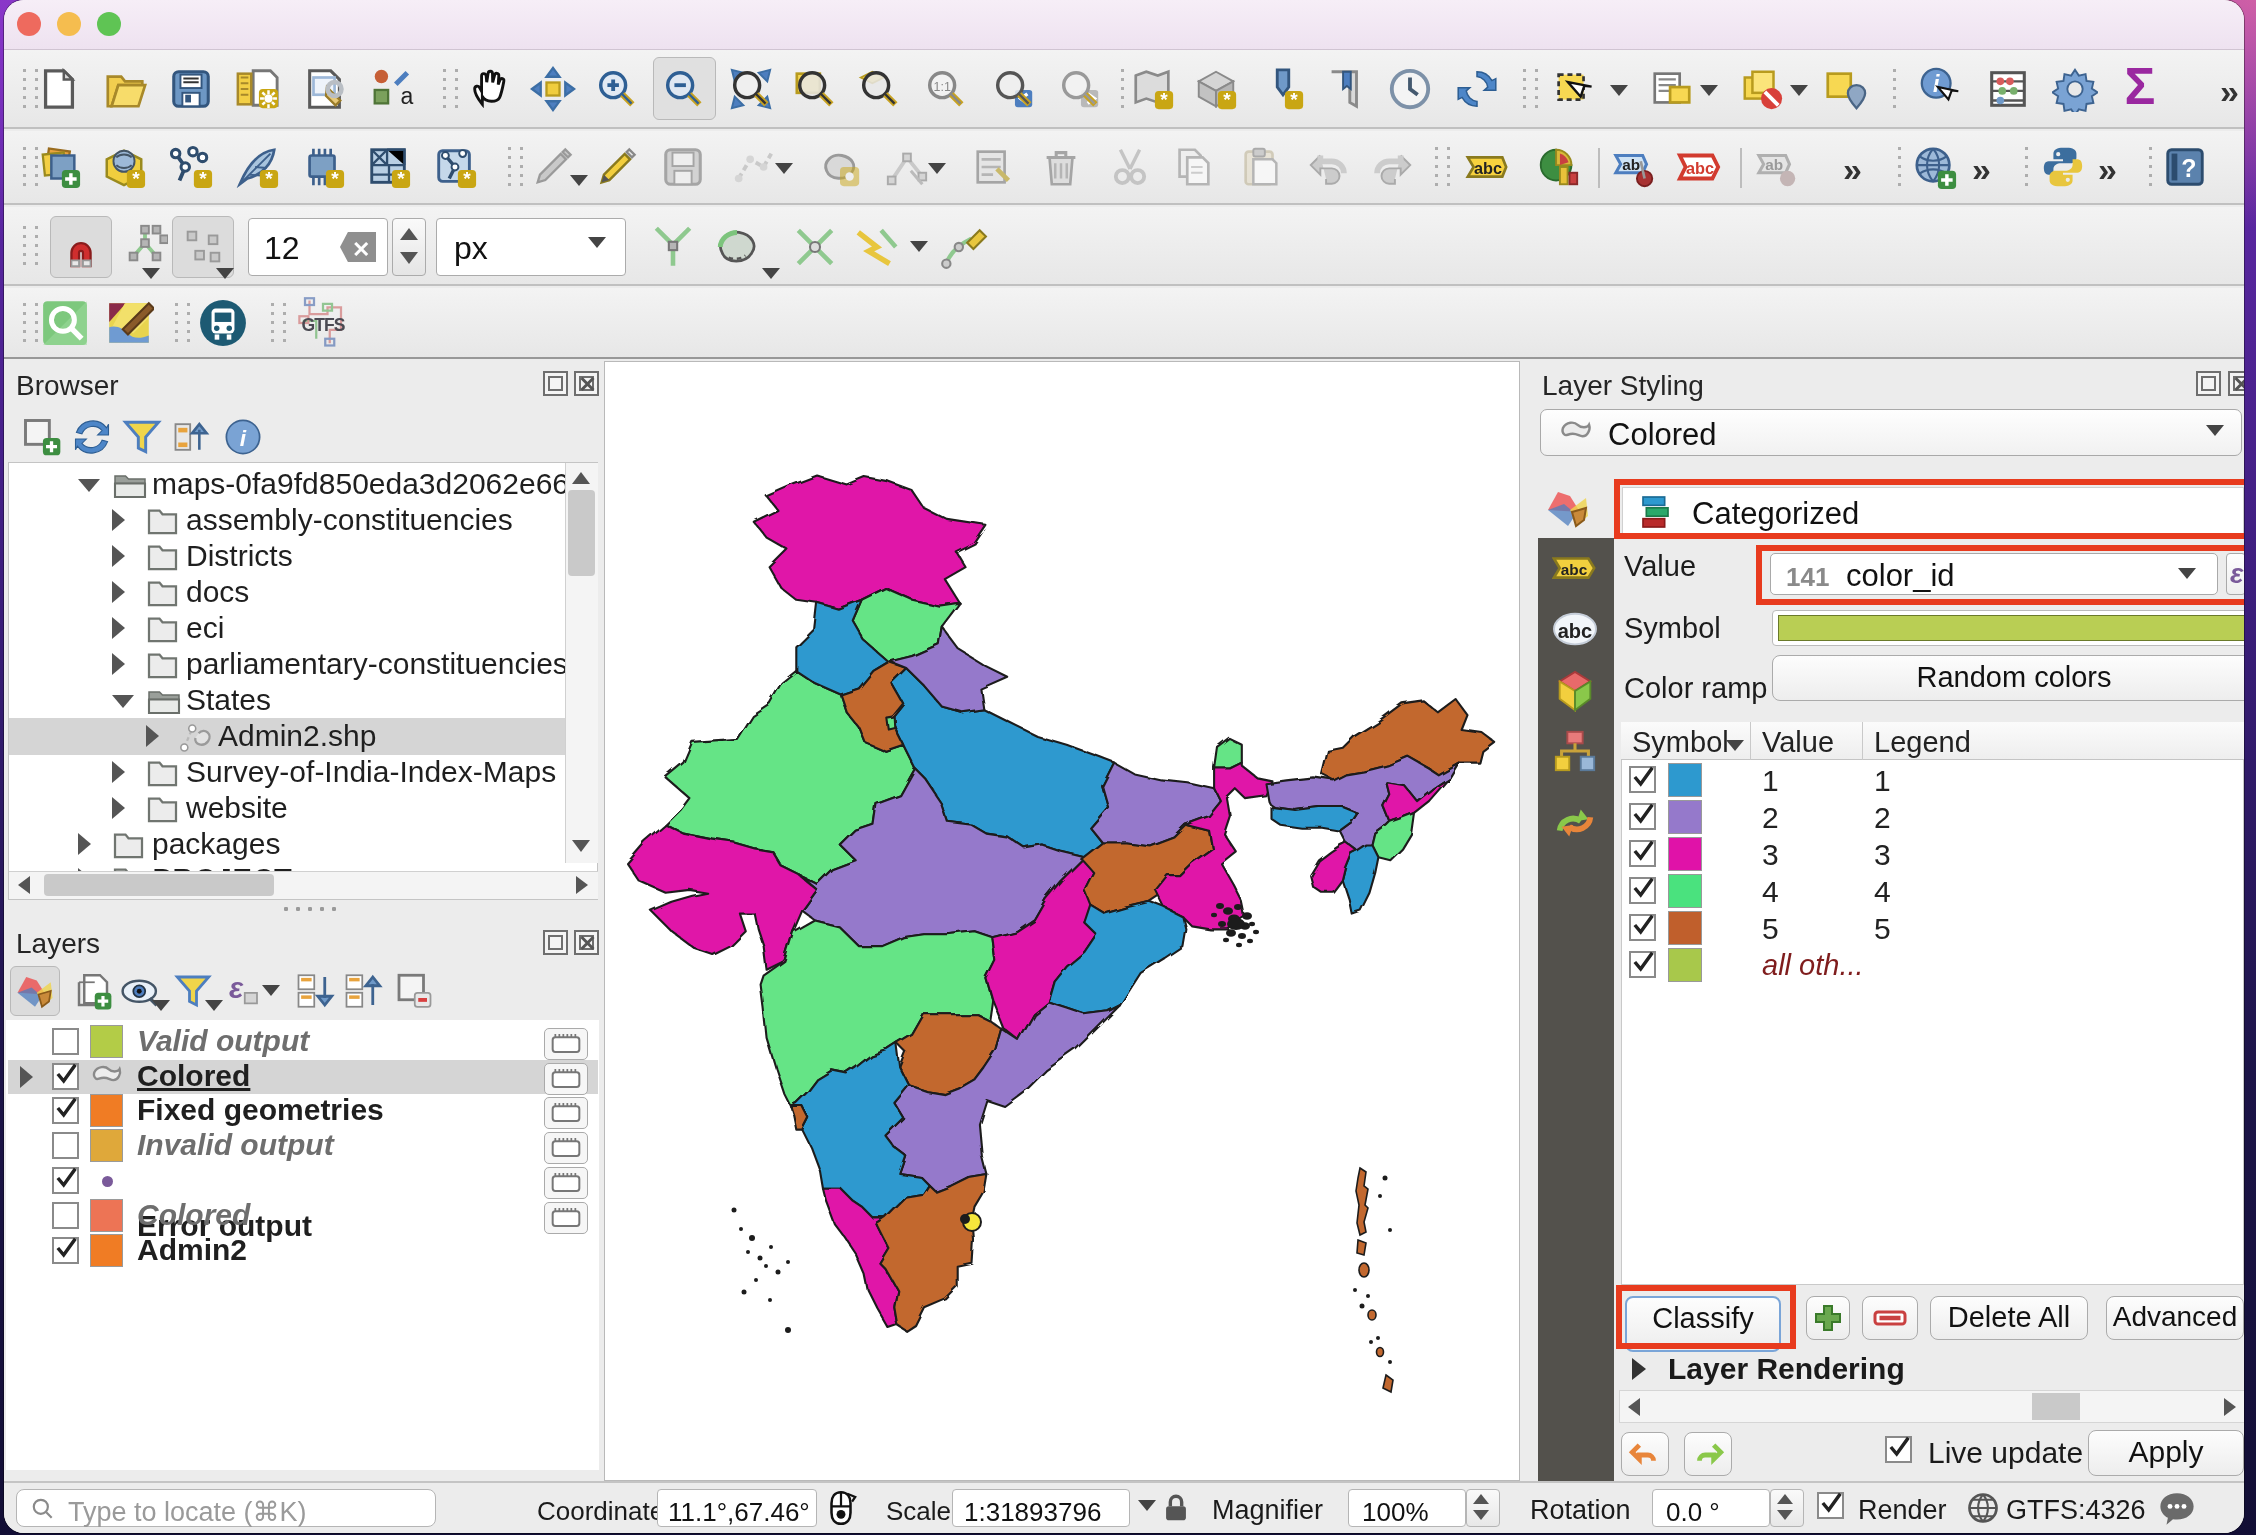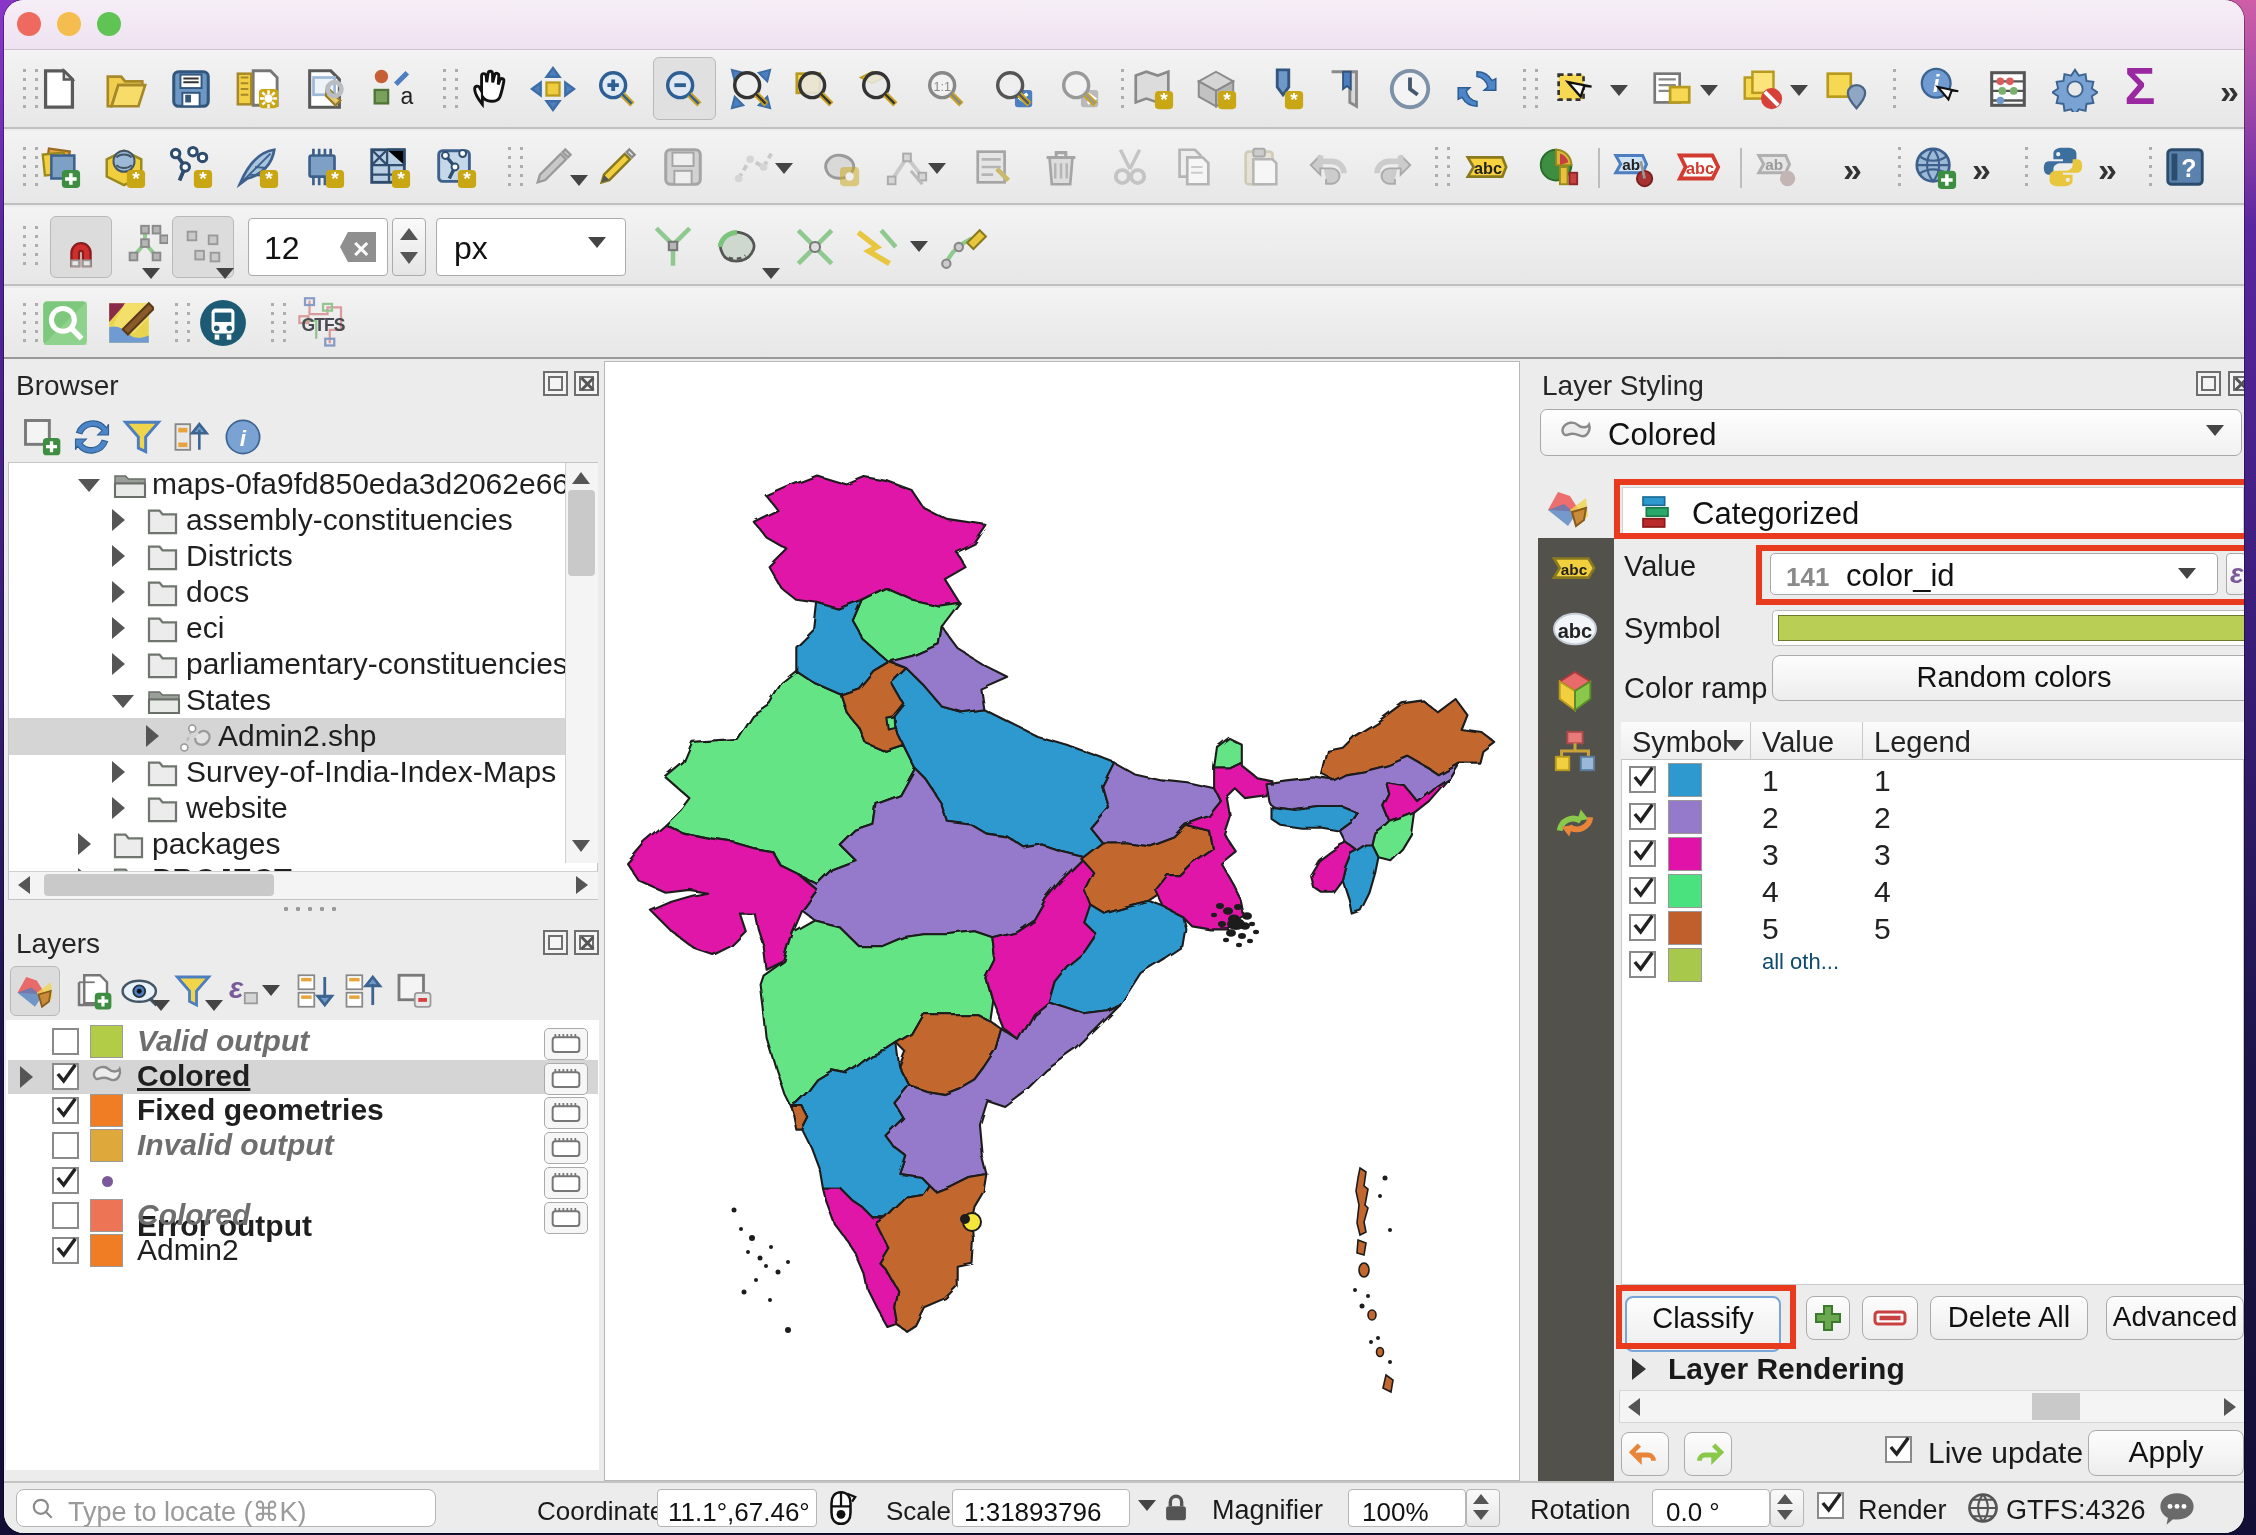--- a/index.html
+++ b/index.html
@@ -706,21 +706,21 @@
       <div class="abs" style="left:102px;top:1176px;width:11px;height:11px;border-radius:50%;background:#7a5a9a"></div>
       <div class="tree-row" style="left:137px;top:1209px;font-weight:700">Error output</div>
       <div class="cb" style="left:52px;top:1202px"></div>
       <div class="sw" style="left:90px;top:1199px;background:#ed7455"></div>
       <div class="tree-row" style="left:137px;top:1198px;font-style:italic;color:#6e6e6e;font-weight:bold">Colored</div>
       <div class="cb" style="left:52px;top:1237px"></div>
       <svg class="ic" style="left:52px;top:1234px" width="28" height="28" viewBox="0 0 24 24">
         <path d="M5 12l5 6L20 4" stroke="#222" stroke-width="3" fill="none"></path>
       </svg>
       <div class="sw" style="left:90px;top:1234px;background:#f07c24"></div>
-      <div class="tree-row" style="left:137px;top:1233px;font-weight:400">Admin2</div>
+      <div class="tree-row" style="left:137px;top:1233px;font-weight:700">Admin2</div>
       <div class="abs" style="left:544px;top:1028px;width:44px;height:32px;border:1.5px solid #aaa;border-radius:5px;background:#f6f6f6"></div>
       <svg class="ic" style="left:550px;top:1031px" width="32" height="26" viewBox="0 0 24 18">
         <rect x="2" y="4" width="20" height="11" rx="2" fill="#fff" stroke="#777" stroke-width="1.5"></rect>
         <path d="M4 4V1.5M7 4V1.5M10 4V1.5M13 4V1.5M16 4V1.5M19 4V1.5" stroke="#777" stroke-width="1.3"></path>
       </svg>
       <div class="abs" style="left:544px;top:1063px;width:44px;height:32px;border:1.5px solid #aaa;border-radius:5px;background:#f6f6f6"></div>
       <svg class="ic" style="left:550px;top:1066px" width="32" height="26" viewBox="0 0 24 18">
         <rect x="2" y="4" width="20" height="11" rx="2" fill="#fff" stroke="#777" stroke-width="1.5"></rect>
         <path d="M4 4V1.5M7 4V1.5M10 4V1.5M13 4V1.5M16 4V1.5M19 4V1.5" stroke="#777" stroke-width="1.3"></path>
       </svg>
@@ -944,21 +944,21 @@
         <path d="M5 12l5 6L20 4" stroke="#222" stroke-width="3" fill="none"></path>
       </svg>
       <div class="abs" style="left:1668px;top:911px;width:34px;height:34px;background:#c05f2c;border:1px solid #999"></div>
       <div class="abs" style="left:1762px;top:912px;font-size:30px;color:#222">5</div>
       <div class="abs" style="left:1874px;top:912px;font-size:30px;color:#222">5</div>
       <div class="cb" style="left:1629px;top:951px"></div>
       <svg class="ic" style="left:1629px;top:948px" width="28" height="28" viewBox="0 0 24 24">
         <path d="M5 12l5 6L20 4" stroke="#222" stroke-width="3" fill="none"></path>
       </svg>
       <div class="abs" style="left:1668px;top:948px;width:34px;height:34px;background:#a8c84b;border:1px solid #999"></div>
-      <div class="abs" style="left:1762px;top:949px;font-size:22px;color:#0c4a6e">all oth...</div>
+      <div class="abs" style="left:1762px;top:949px;font-size:29px;font-style:italic;color:#7f1d1d">all oth...</div>
       <div class="btn" style="left:1625px;top:1296px;width:156px;height:56px;line-height:40px;border:2px solid #7aa5d8">Classify</div>
       <div class="redbox" style="left:1616px;top:1285px;width:180px;height:64px"></div>
       <div class="btn" style="left:1806px;top:1296px;width:44px;height:44px"></div>
       <svg class="ic" style="left:1812px;top:1302px" width="32" height="32" viewBox="0 0 24 24">
         <path d="M9 3h6v6h6v6h-6v6H9v-6H3V9h6z" fill="#6aa84f" stroke="#3a7a2a" stroke-width="1.5"></path>
       </svg>
       <div class="btn" style="left:1862px;top:1296px;width:56px;height:44px"></div>
       <svg class="ic" style="left:1872px;top:1306px" width="36" height="24" viewBox="0 0 24 16">
         <rect x="2" y="4" width="20" height="8" rx="2" fill="#fff" stroke="#c94040" stroke-width="2"></rect>
         <rect x="5" y="6.5" width="14" height="3" fill="#c94040"></rect>

